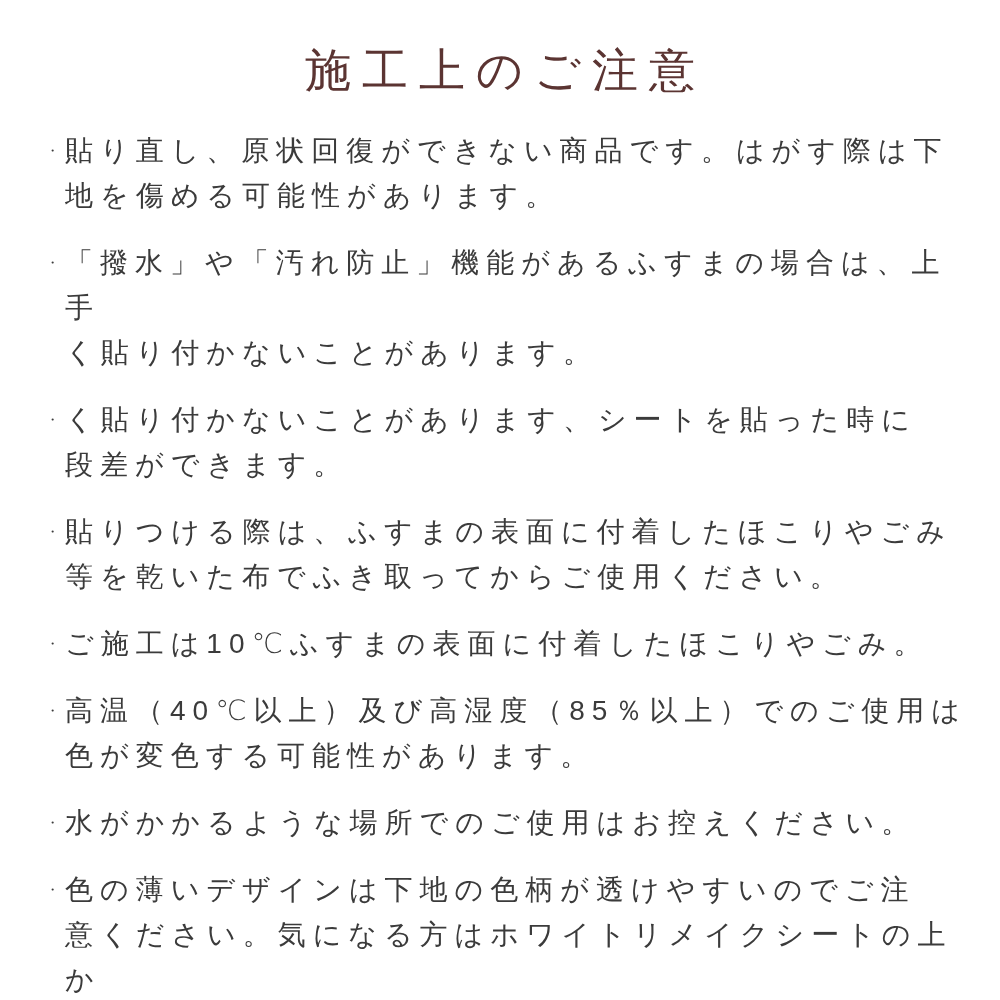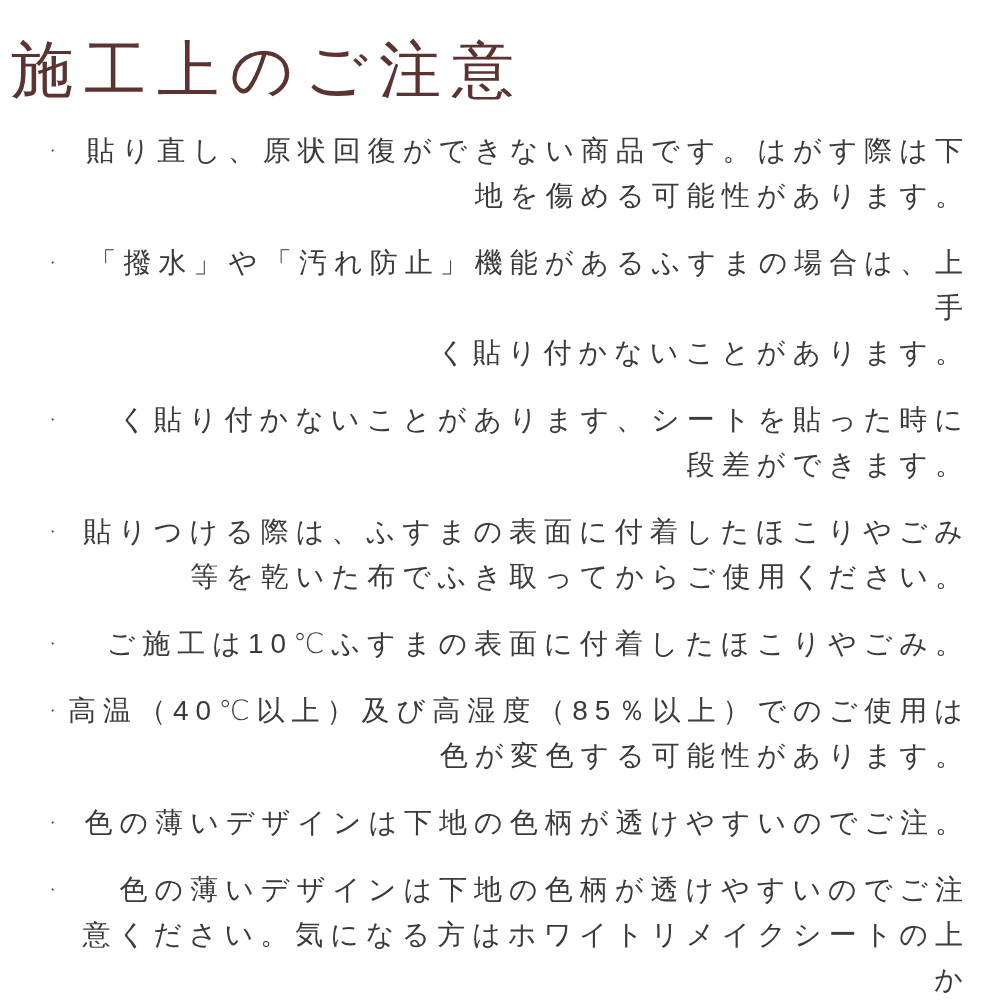--- a/index.html
+++ b/index.html
@@ -12,22 +12,23 @@
   }
   .page {
     position: relative;
     width: 1000px;
     height: 1000px;
     overflow: hidden;
     background: #ffffff;
   }
   .notice-title {
     margin: 45px 0 0 0;
+    text-align: center;
     color: #5b3432;
-    font-size: 62px;
+    font-size: 46px;
     font-weight: 400;
     line-height: 50px;
     letter-spacing: 11px;
     text-indent: 11px; 
   }
   .notice-list {
     list-style: none;
     margin: 33px 0 0 0;
     padding: 0 30px 0 46px;
   }
@@ -44,21 +45,20 @@
   .bullet-marker {
     flex: 0 0 19px;
     font-size: 13px;
     line-height: 45px;
     letter-spacing: 0;
     color: #3b3b3b;
   }
   .notice-text {
     white-space: pre-line; 
     flex: 1 1 auto;
-    text-align: right;
   }
 </style>
 </head>
 <body>
 
 <div class="page">
   <h1 class="notice-title">施工上のご注意</h1>
 
   <ul class="notice-list">
     <li class="notice-item">
@@ -85,21 +85,21 @@
       <span class="bullet-marker">・</span>
       <span class="notice-text">ご施工は10℃ふすまの表面に付着したほこりやごみ。</span>
     </li>
     <li class="notice-item">
       <span class="bullet-marker">・</span>
       <span class="notice-text">高温（40℃以上）及び高湿度（85％以上）でのご使用は
 色が変色する可能性があります。</span>
     </li>
     <li class="notice-item">
       <span class="bullet-marker">・</span>
-      <span class="notice-text">色の薄いデザインは下地の色柄が透けやすいのでご注。</span>
+      <span class="notice-text">水がかかるような場所でのご使用はお控えください。</span>
     </li>
     <li class="notice-item">
       <span class="bullet-marker">・</span>
       <span class="notice-text">色の薄いデザインは下地の色柄が透けやすいのでご注
 意ください。気になる方はホワイトリメイクシートの上か
 ら施工をしていただくと下地が透けにくくなります。</span>
     </li>
   </ul>
 </div>
 

